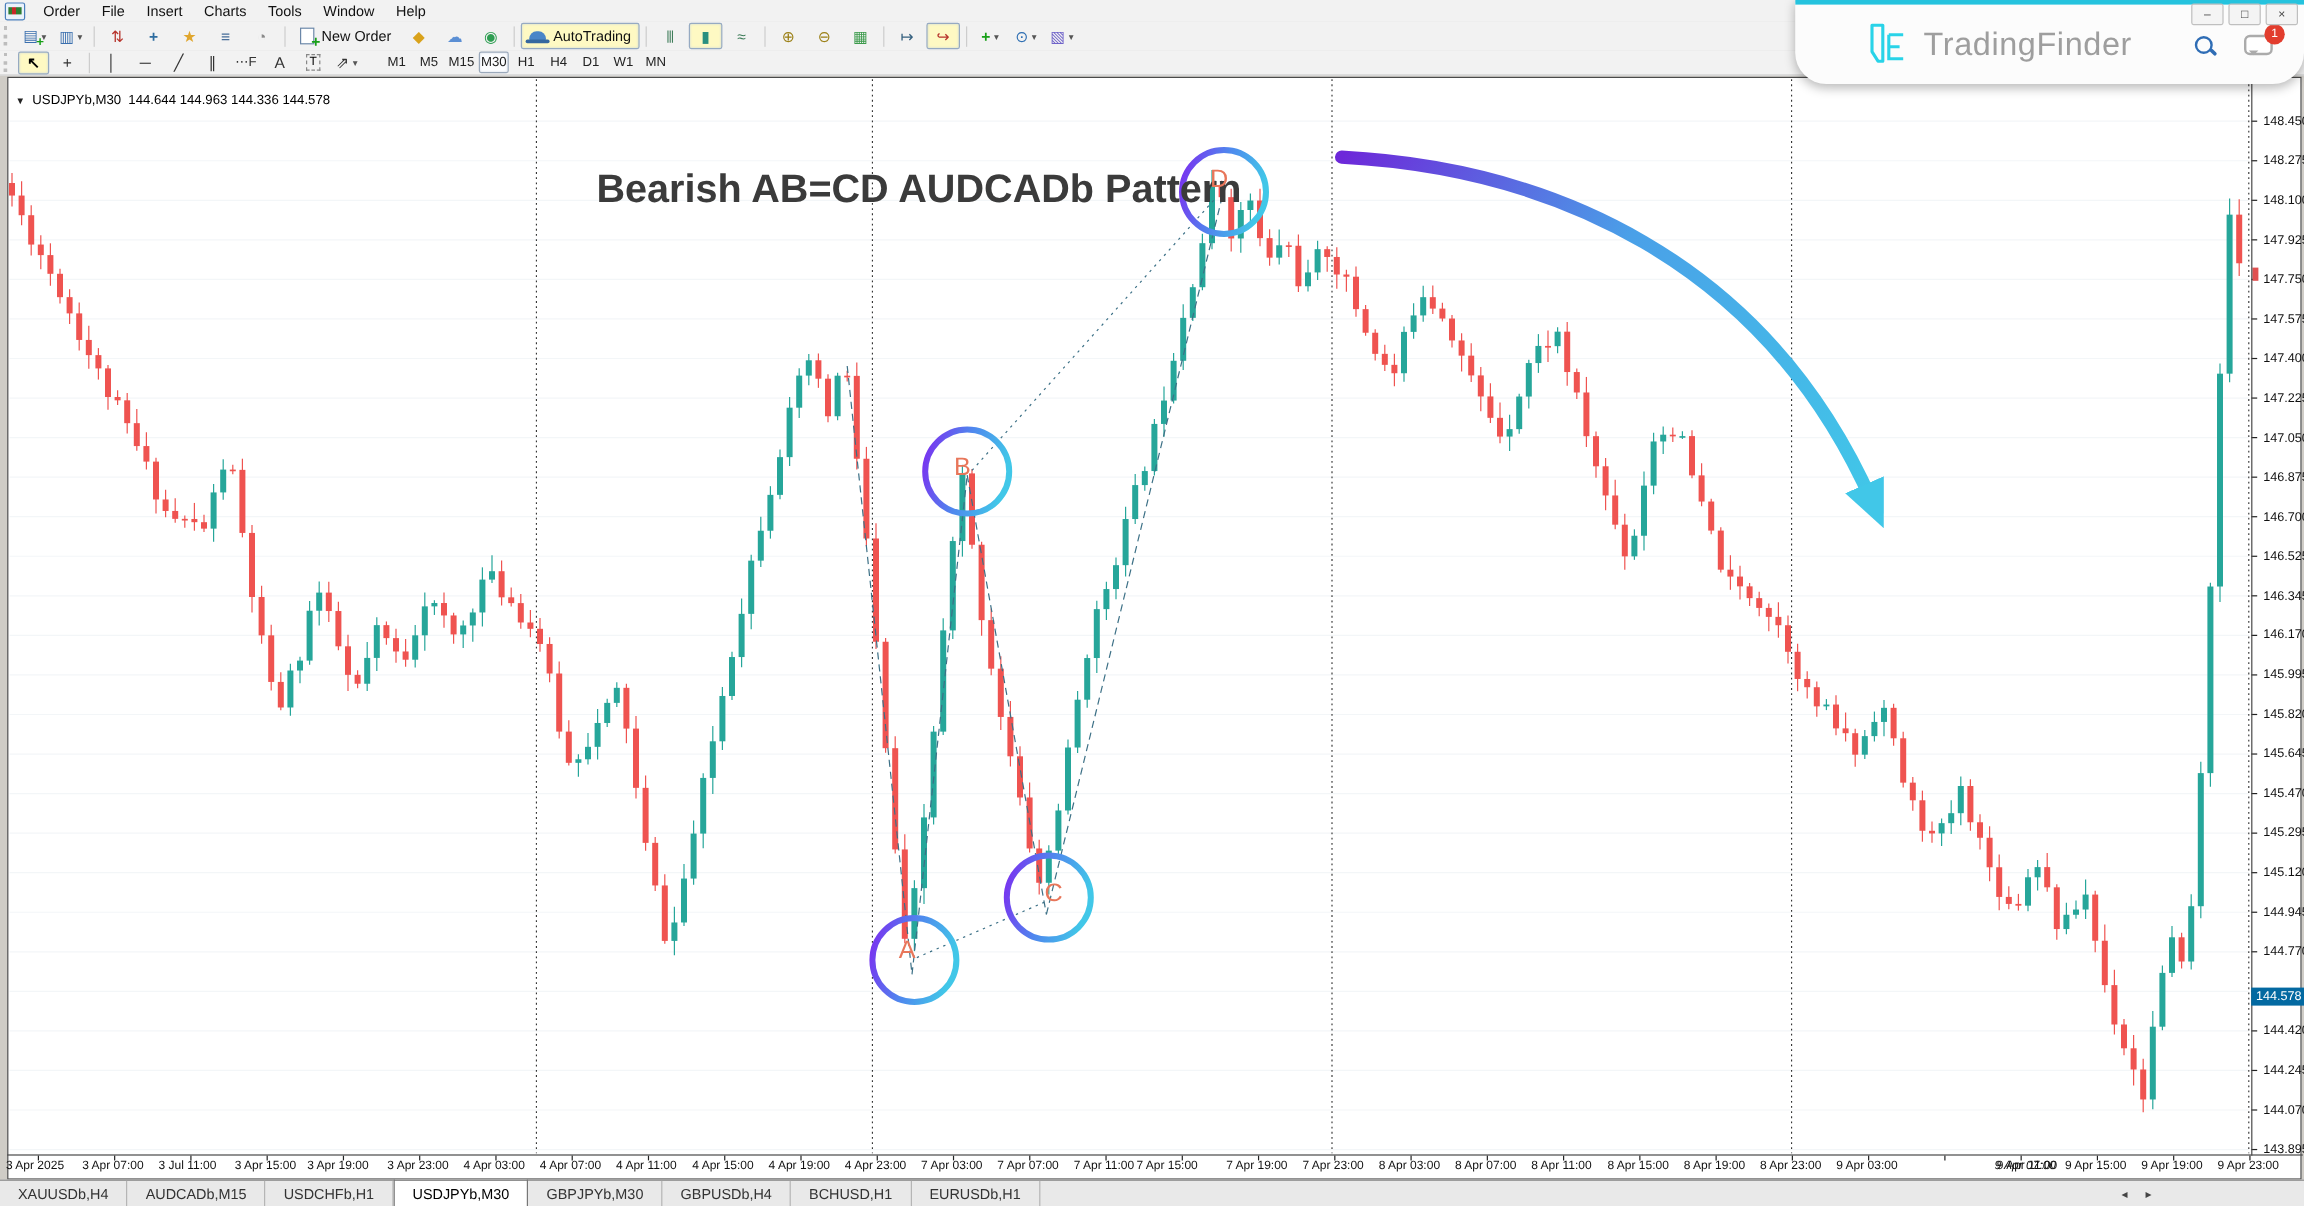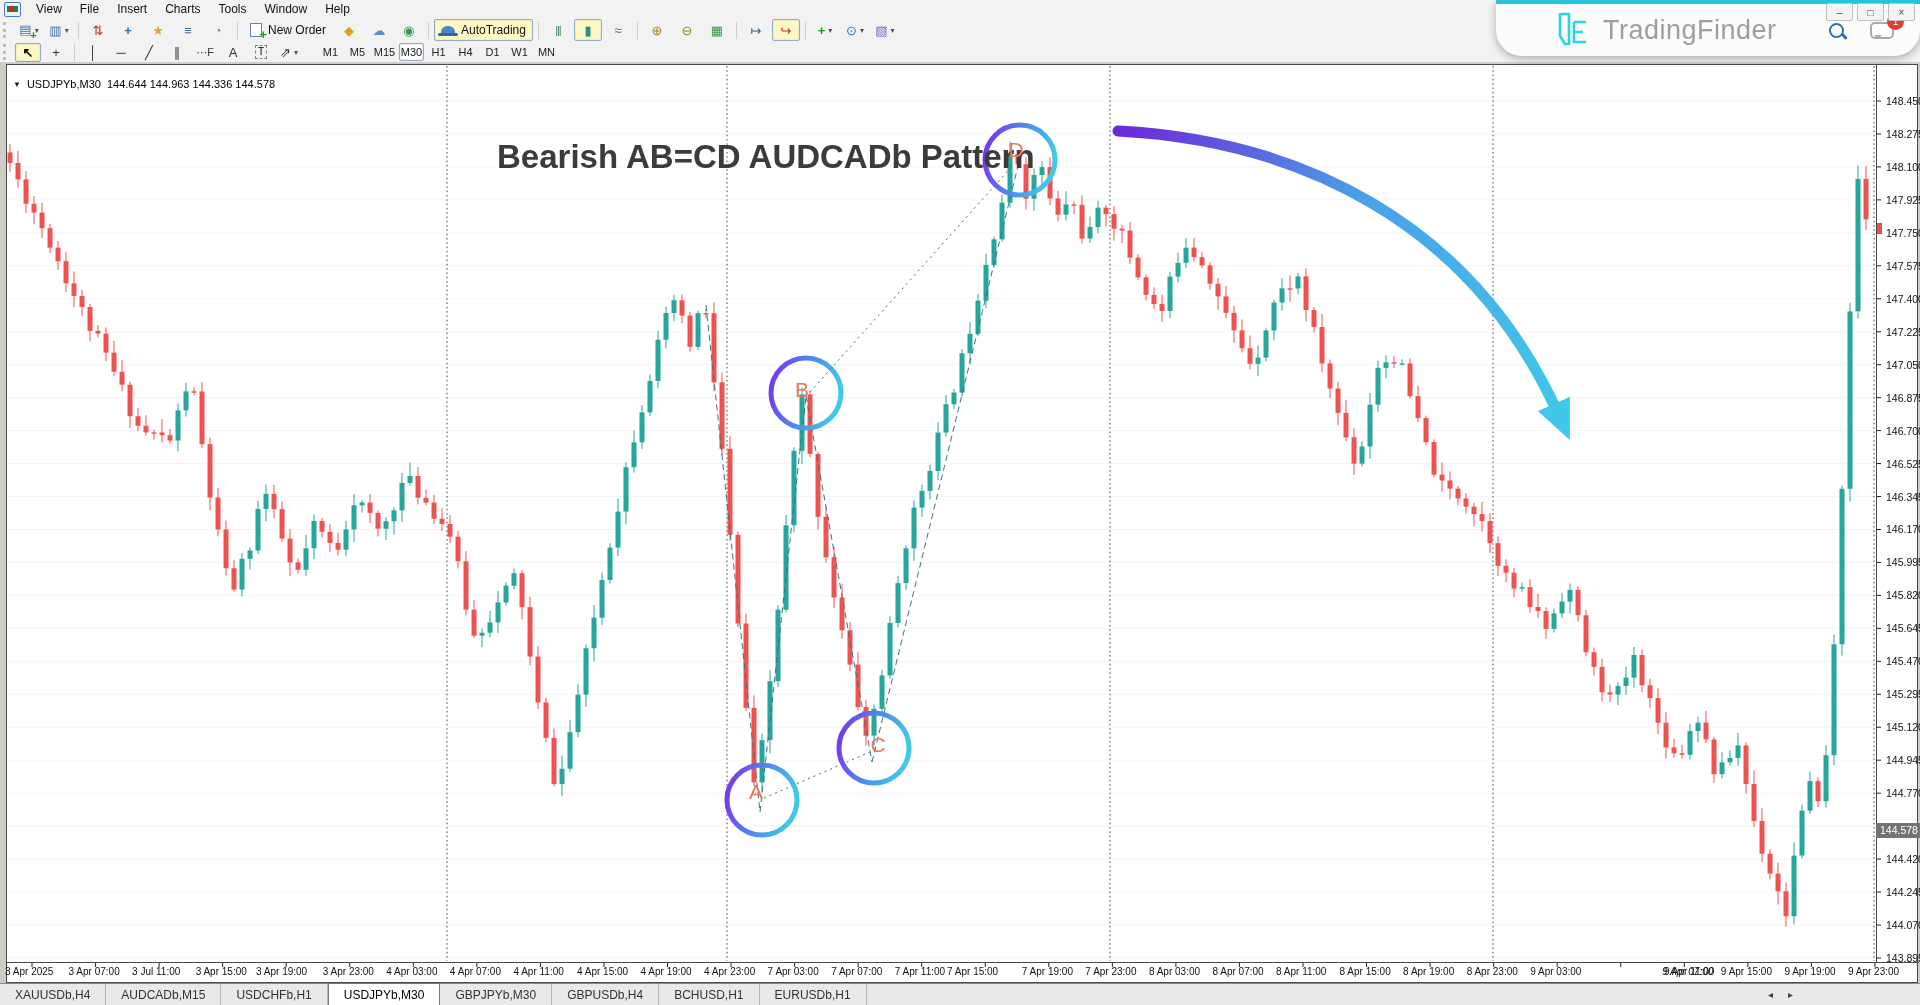--- a/index.html
+++ b/index.html
@@ -44,54 +44,54 @@
             box-sizing:border-box;z-index:1;}
   .axis-vline{position:absolute;left:1876px;top:64px;height:899px;width:0;border-left:1px solid #4a4a4a;z-index:3;}
   .time-hline{position:absolute;left:6px;top:962px;width:1913px;height:0;border-top:1px solid #4a4a4a;z-index:3;}
   #chart-svg{position:absolute;left:0;top:0;width:1920px;height:1005px;z-index:2;pointer-events:none;}
   .ohlc-line{position:absolute;left:13px;top:78px;font-size:11px;color:#000;z-index:4;display:flex;align-items:center;gap:6px;}
   .ohlc-line .tri{font-size:8px;color:#222;}
   .pattern-title{position:absolute;left:497px;top:138px;font-size:33px;font-weight:bold;color:#3b3b3b;z-index:4;
                  letter-spacing:0px;}
   .price-axis{position:absolute;left:1880px;top:64px;width:40px;height:899px;z-index:4;}
   .price-axis span{position:absolute;font-size:10.5px;color:#111;white-space:nowrap;}
-  .price-tag{position:absolute;left:1876px;top:823px;width:44px;height:15px;background:#737373;color:#fff;
+  .price-tag{position:absolute;left:1876px;top:823px;width:44px;height:15px;background:#0369a1;color:#fff;
              font-size:10.5px;line-height:15px;padding-left:4px;box-sizing:border-box;z-index:5;}
   .time-axis{position:absolute;left:6px;top:964px;width:1914px;height:18px;z-index:4;background:transparent;}
   .time-axis span{position:absolute;top:2px;font-size:10px;color:#111;white-space:nowrap;}
   #letters span{position:absolute;transform:translate(-50%,-50%);font-size:21px;color:#e8765a;z-index:4;}
   
   .tab-bar{position:absolute;left:0;top:983px;width:1920px;height:22px;background:#e9e9e9;border-top:1px solid #8a8a8a;
            display:flex;align-items:stretch;font-size:12px;color:#333;z-index:5;}
   .tab{display:flex;align-items:center;padding:0 15px;border-right:1px solid #b5b5b5;cursor:default;}
   .tab.active{background:#fff;border:1px solid #777;border-bottom:1px solid #fff;margin-top:-1px;color:#000;}
   .tab-scroll{position:absolute;top:989px;font-size:10px;color:#444;z-index:6;}
   
-  .brand-bubble{position:absolute;right:0;top:0;width:424px;height:56px;background:#fcfcfc;z-index:8;
+  .brand-bubble{position:absolute;right:0;top:0;width:424px;height:70px;background:#fcfcfc;z-index:8;
                 border-top:4px solid #25c3de;border-radius:0 0 26px 26px;box-shadow:0 3px 9px rgba(0,0,0,.28);
                 display:flex;align-items:center;box-sizing:border-box;padding:0 16px 0 56px;}
   .brand-text{font-size:27px;color:#9e9e9e;margin-left:13px;letter-spacing:.5px;}
   .search-glass{width:11px;height:11px;border:2.5px solid #2f6db5;border-radius:50%;position:relative;margin-left:auto;}
   .search-glass:after{content:"";position:absolute;width:7px;height:2.5px;background:#2f6db5;right:-6px;bottom:-2px;
                       transform:rotate(45deg);border-radius:2px;}
   .chat-wrap{position:relative;margin:0 10px 0 26px;}
   .chat-glyph{width:20px;height:13px;border:2px solid #ababab;border-radius:5px;display:block;position:relative;background:#fff;}
   .chat-glyph:after{content:"";position:absolute;left:2px;bottom:-6px;border:4px solid transparent;border-top-color:#ababab;}
   .badge{position:absolute;right:-10px;top:-9px;width:17px;height:17px;border-radius:50%;background:#e23d2e;color:#fff;
          font-size:10px;display:flex;align-items:center;justify-content:center;}
   .win-controls{position:absolute;top:3px;right:5px;display:flex;gap:4px;z-index:9;}
   .win-btn{width:25px;height:16px;background:#f4f4f4;border:1px solid #bfbfbf;border-radius:2px;font-size:10px;
            color:#444;display:flex;align-items:center;justify-content:center;}
 </style>
 </head>
 <body>
 
 <div class="menu-bar">
   <span class="app-icon"></span>
-  <span class="menu-item">View</span>
+  <span class="menu-item">Order</span>
   <span class="menu-item">File</span>
   <span class="menu-item">Insert</span>
   <span class="menu-item">Charts</span>
   <span class="menu-item">Tools</span>
   <span class="menu-item">Window</span>
   <span class="menu-item">Help</span>
 </div>
 
 <div class="toolbar-main">
   <span class="grip"></span>

